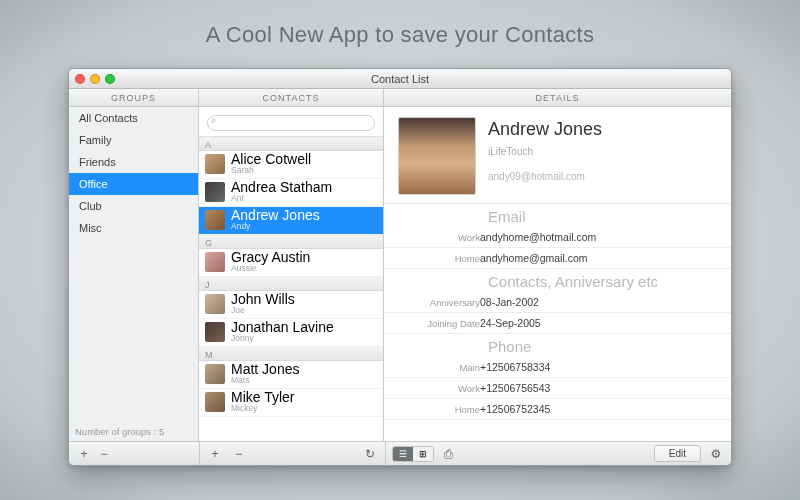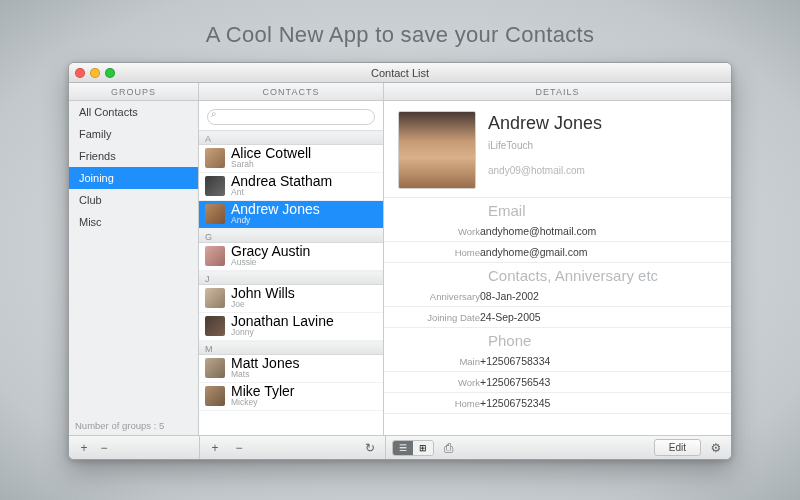--- a/index.html
+++ b/index.html
@@ -6,21 +6,21 @@
   body{
     width:800px;height:500px;
     background:radial-gradient(ellipse at center, #e5e9eb 0%, #c2c8cc 80%, #a9b0b4 100%);
     overflow:hidden;position:relative;
   }
   .tagline{
     text-align:center;font-size:22px;color:#6a6f73;font-weight:400;
     padding-top:22px;letter-spacing:0.3px;
   }
   .window{
-    position:absolute;top:62px;left:68px;width:664px;height:398px;
+    position:absolute;top:68px;left:68px;width:664px;height:398px;
     background:#f4f5f6;border:1px solid #9a9c9e;border-radius:6px;
     box-shadow:0 12px 28px rgba(0,0,0,0.28),0 2px 6px rgba(0,0,0,0.18);
     overflow:hidden;display:flex;flex-direction:column;
   }
   .titlebar{
     height:20px;flex:0 0 20px;
     background:linear-gradient(#f8f8f8,#dedede);
     border-bottom:1px solid #b7b8b9;
     display:flex;align-items:center;position:relative;
   }
@@ -117,21 +117,21 @@
   </div>
 
   <div class="cols">
 
     <div class="col groups">
       <div class="colhead">GROUPS</div>
       <div class="glist" id="glist">
           <div class="gitem">All Contacts</div>
           <div class="gitem">Family</div>
           <div class="gitem">Friends</div>
-          <div class="gitem sel">Joining</div>
+          <div class="gitem sel">Office</div>
           <div class="gitem">Club</div>
           <div class="gitem">Misc</div>
         </div>
       <div class="gfoot">Number of groups : 5</div>
     </div>
 
     <div class="col contacts">
       <div class="colhead">CONTACTS</div>
       <div class="search">
         <div class="searchwrap">

